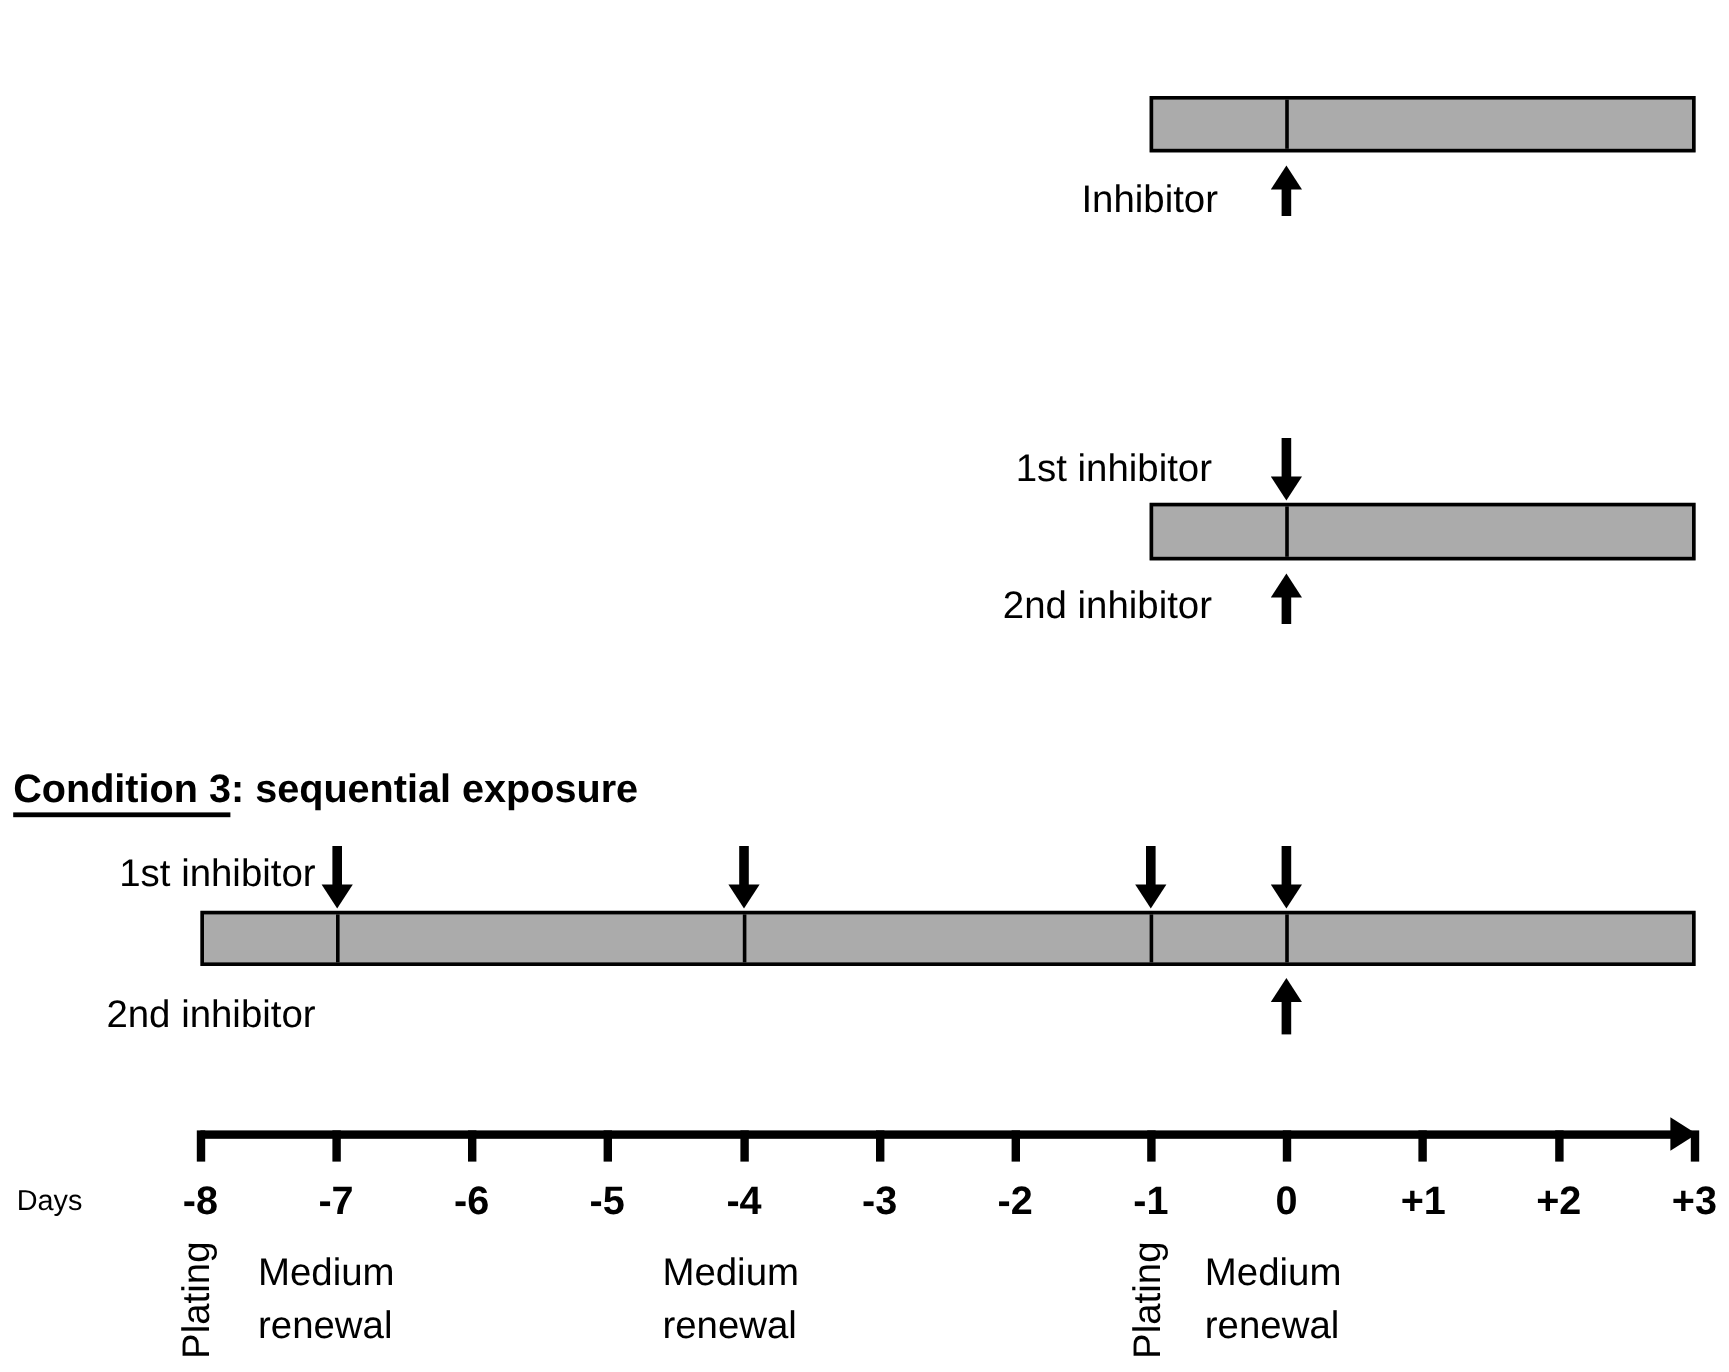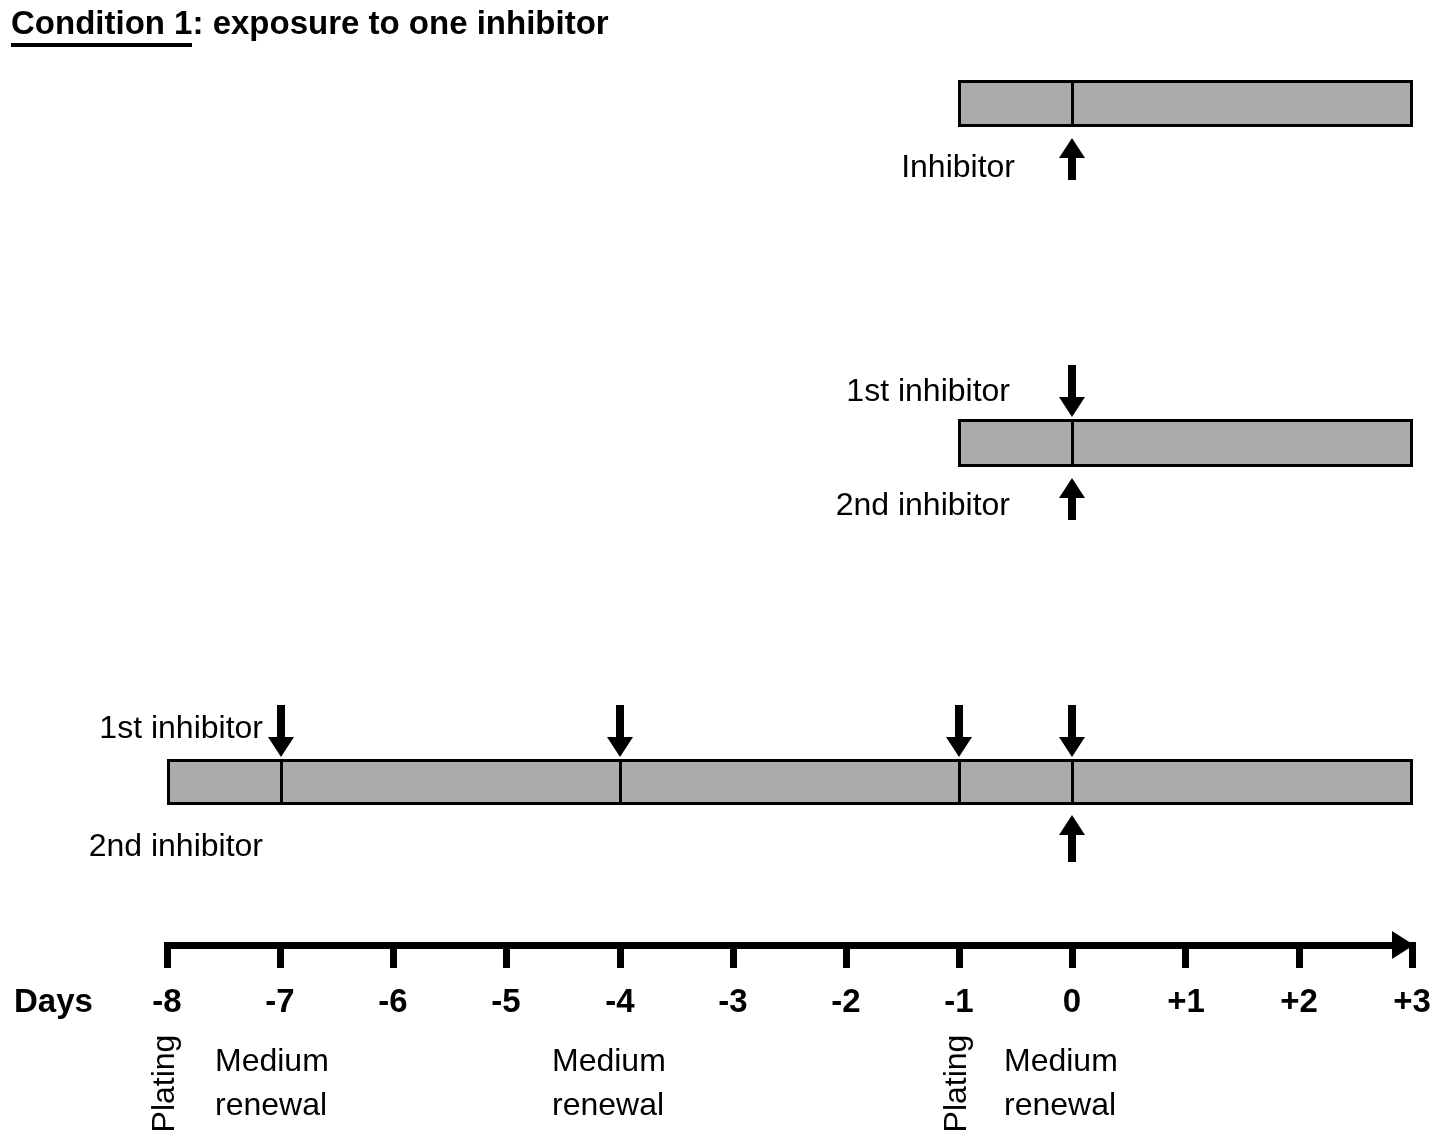--- a/index.html
+++ b/index.html
@@ -41,41 +41,38 @@
     position:absolute; width:0; height:0;
     border-top:14px solid transparent; border-bottom:14px solid transparent;
     border-left:22px solid #000;
   }
   .tick { position:absolute; width:7px; background:#000; }
   .tick-label {
     position:absolute; transform:translateX(-50%);
     font-size:33px; font-weight:bold; white-space:nowrap; line-height:34px;
   }
   .days-label {
-    position:absolute; font-size:33px; font-weight:bold; line-height:34px;
+    position:absolute; font-size:24px; font-weight:normal; line-height:34px;
   }
   .renewal {
     position:absolute; font-size:32px; line-height:44px; text-align:left; white-space:nowrap;
   }
   .rotated-wrap {
     position:absolute; width:34px; height:118px;
     display:flex; align-items:center; justify-content:center;
   }
   .rotated-wrap span {
     transform:rotate(-90deg); white-space:nowrap; font-size:32px;
   }
 </style>
 </head>
 <body>
 
 <div class="canvas">
 
-  <div class="heading" style="top:4px;">
-    <span class="uname">Condition 1</span><span>: exposure to one inhibitor</span>
-  </div>
 
   <div class="bar" style="left:958px; top:80px; width:455px; height:47px;">
     <div class="divider" style="left:110px;"></div>
   </div>
 
   <div class="lbl" style="right:426px; top:148px;">Inhibitor</div>
   <div class="arrow up" style="left:1059px; top:138px; height:42px;">
     <div class="head"></div>
       <div class="stem"></div>
   </div>
@@ -90,20 +87,23 @@
   <div class="bar" style="left:958px; top:419px; width:455px; height:48px;">
     <div class="divider" style="left:110px;"></div>
   </div>
 
   <div class="lbl" style="right:431px; top:486px;">2nd inhibitor</div>
   <div class="arrow up" style="left:1059px; top:478px; height:42px;">
     <div class="head"></div>
       <div class="stem"></div>
   </div>
 
+  <div class="heading" style="top:638px;">
+    <span class="uname">Condition 3</span><span>: sequential exposure</span>
+  </div>
 
   <div class="lbl" style="right:1178px; top:709px;">1st inhibitor</div>
   <div class="arrow down" style="left:268px; top:705px; height:52px;">
     <div class="stem"></div>
       <div class="head"></div>
   </div>
   <div class="arrow down" style="left:607px; top:705px; height:52px;">
     <div class="stem"></div>
       <div class="head"></div>
   </div>

